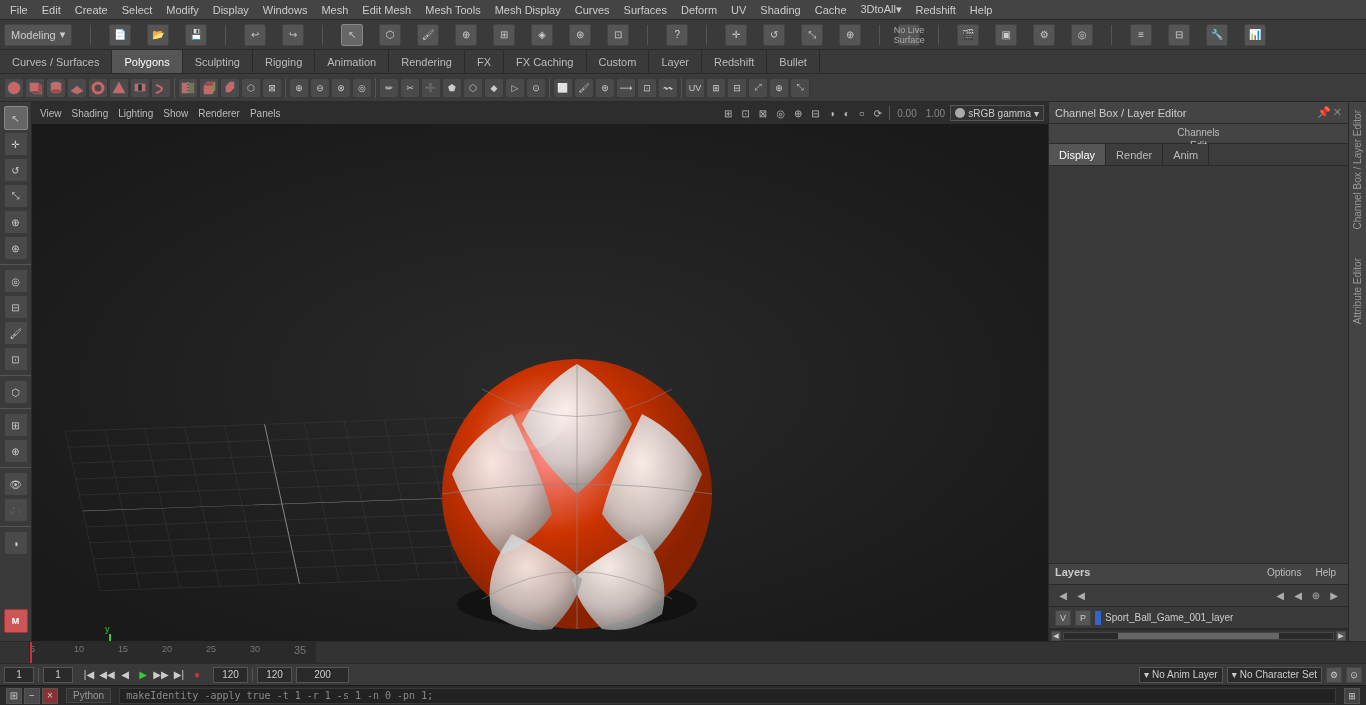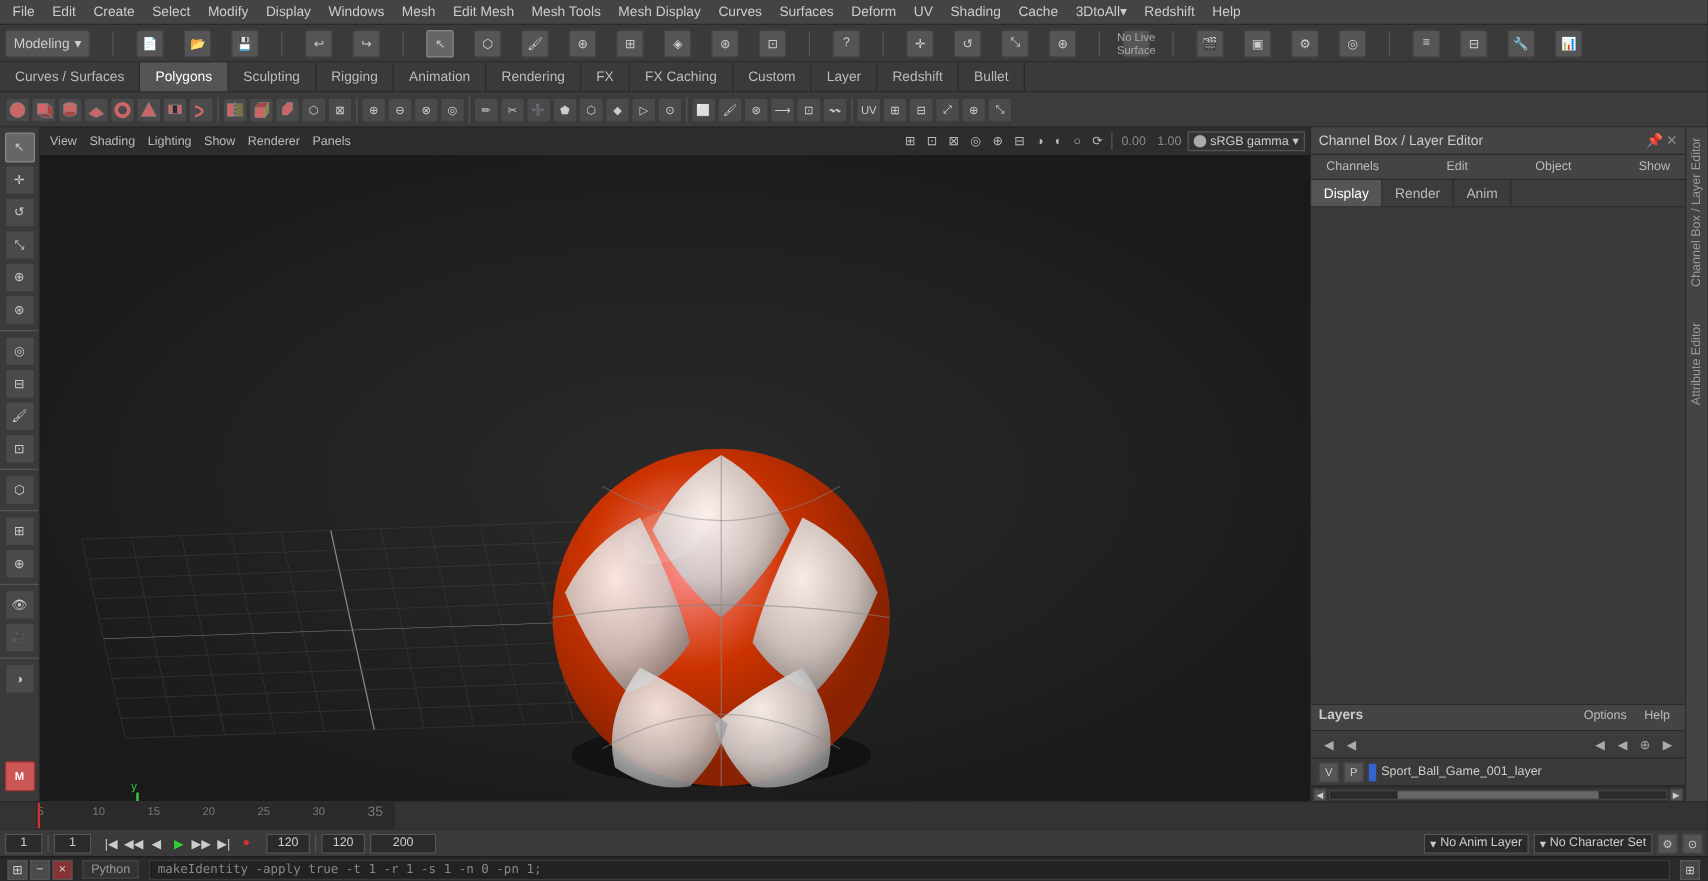--- a/index.html
+++ b/index.html
@@ -232,20 +232,21 @@
       overflow: hidden;
     }
     #channel-header-row {
       display: flex;
       align-items: center;
       justify-content: space-between;
       padding: 2px 6px;
       background: #444;
       border-bottom: 1px solid #2a2a2a;
       height: 20px;
+      flex-direction: column;
     }
     .channel-tab {
       font-size: 10px;
       color: #bbb;
       padding: 1px 6px;
       cursor: pointer;
     }
 
     
     #layers-section {

